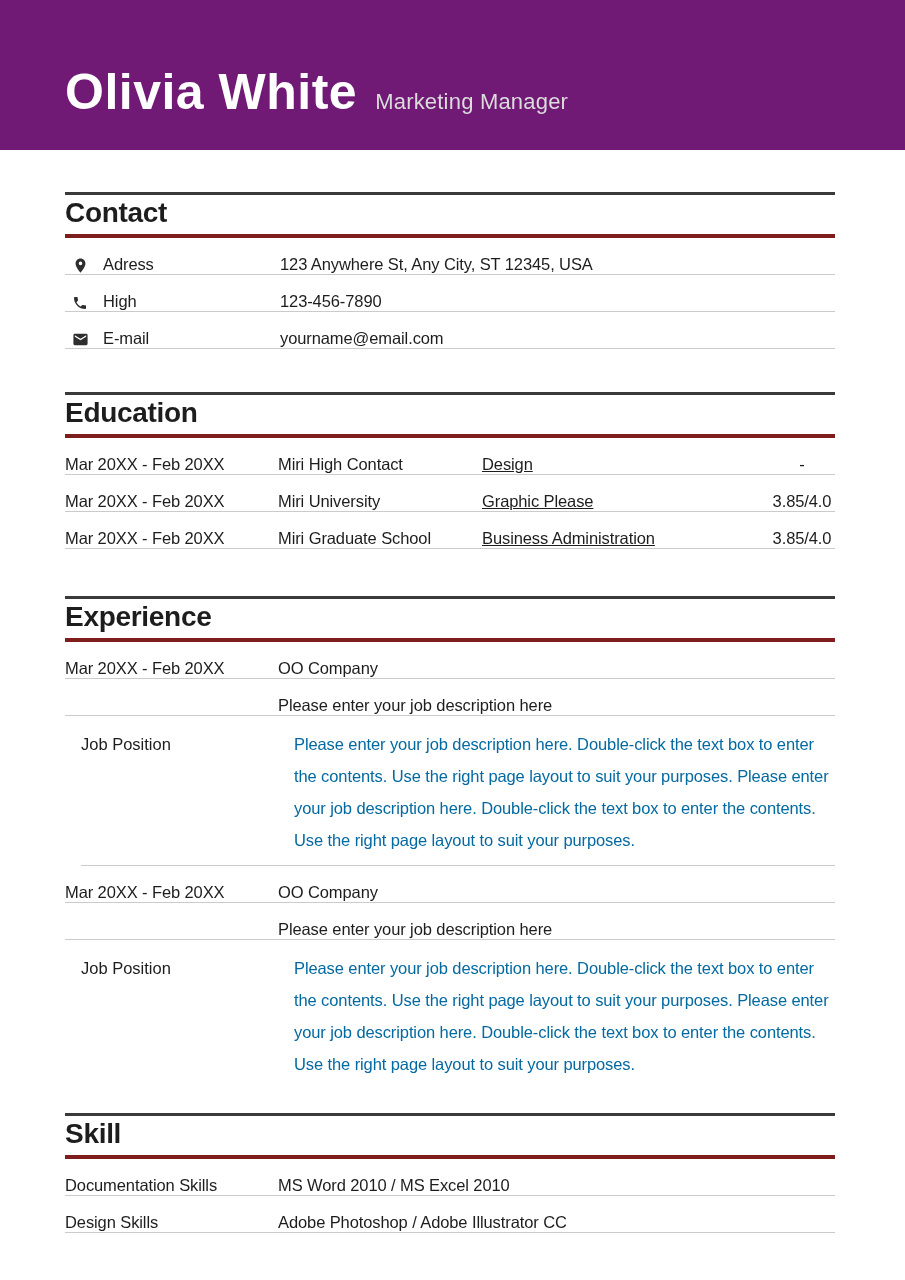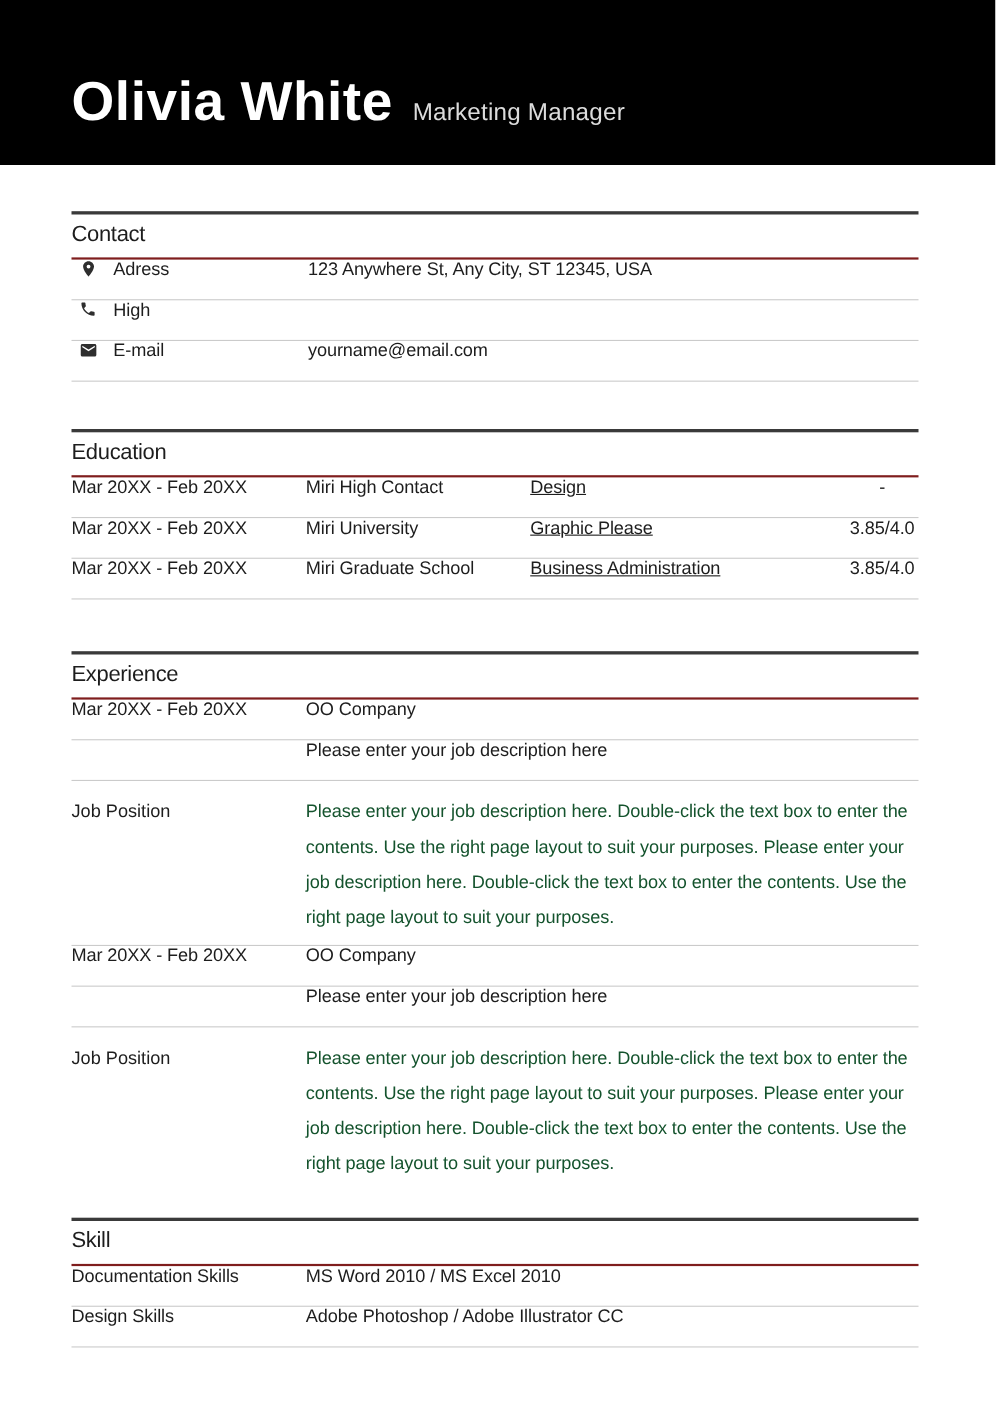--- a/index.html
+++ b/index.html
@@ -1,56 +1,56 @@
 <!DOCTYPE html>
 <html><head>
 <meta charset="utf-8">
 <style>
   * { margin:0; padding:0; box-sizing:border-box; }
   html,body { width:905px; height:1280px; background:#ffffff; overflow:hidden;
     font-family:"Liberation Sans", sans-serif; color:#1d1d1d; }
 
   
-  .header { height:150px; background:#000000; padding:67px 0 0 65px; line-height:50px; white-space:nowrap; }
+  .header { height:150px; background:#701a75; padding:67px 0 0 65px; line-height:50px; white-space:nowrap; }
   .person-name { display:inline; font-size:50px; font-weight:700; color:#ffffff; letter-spacing:0.5px; }
   .job-title { display:inline; font-size:22px; font-weight:400; color:#dcdcdc; margin-left:18px; letter-spacing:0.2px; }
 
   
   .page-body { padding:0 70px 0 65px; }
 
   
   .section { border-top:3px solid #3a3a3a; }
   .section-contact    { margin-top:42px; }
   .section-education  { margin-top:43px; }
   .section-experience { margin-top:47px; }
   .section-skill      { margin-top:24px; }
-  .section-title { font-size:20px; font-weight:400; letter-spacing:-0.3px;
-    padding:4px 0 7px; border-bottom:2px solid #7f1d1d; line-height:28px; }
+  .section-title { font-size:28px; font-weight:700; letter-spacing:-0.3px;
+    padding:4px 0 7px; border-bottom:4px solid #7f1d1d; line-height:28px; }
 
   
-  .row { display:flex; align-items:flex-start; height:37px; border-bottom:1px solid #cbcbcb; font-size:16.5px; letter-spacing:-0.1px; }
+  .row { display:flex; align-items:flex-end; height:37px; border-bottom:1px solid #cbcbcb; font-size:16.5px; letter-spacing:-0.1px; }
 
   
   .icon-cell { width:38px; padding-left:7px; display:flex; align-items:center; }
   .icon-cell svg { display:block; }
   .contact-label { width:177px; }
   .contact-value { flex:1; }
 
   
   .col-period { width:213px; }
   .col-school { width:204px; }
   .col-major  { flex:1;text-decoration:underline; }
   .col-gpa    { width:66px; text-align:center; }
 
   
   .col-wide { flex:1; }
-  .job-row { display:flex; border-bottom:1px solid #cbcbcb; padding:12px 0 9px; font-size:16.5px; }
+  .job-row { display:flex; border-bottom:1px solid #cbcbcb; padding:12px 0 9px; font-size:16.5px;margin-left:16px; }
   .job-row.last { border-bottom:none; }
   .job-pos-label { width:213px; line-height:32px; }
-  .job-desc { flex:1; line-height:32px; color:#14532d; letter-spacing:-0.1px; }
+  .job-desc { flex:1; line-height:32px; color:#0369a1; letter-spacing:-0.1px; }
 
   
   .skill-label { width:213px; }
   .skill-value { flex:1; }
 </style>
 </head>
 <body>
 
 <div class="header">
   <h1 class="person-name">Olivia White</h1><span class="job-title">Marketing Manager</span>
@@ -71,20 +71,21 @@
       <span class="contact-value">123 Anywhere St, Any City, ST 12345, USA</span>
     </div>
 
     <div class="row">
       <span class="icon-cell">
         <svg width="16" height="16" viewBox="0 0 24 24" fill="#2e2e2e">
             <path d="M6.62 10.79c1.44 2.83 3.76 5.14 6.59 6.59l2.2-2.21c.27-.27.67-.36 1.02-.24 1.12.37 2.33.57 3.57.57.55 0 1 .45 1 1V20c0 .55-.45 1-1 1-9.39 0-17-7.61-17-17 0-.55.45-1 1-1h3.5c.55 0 1 .45 1 1 0 1.25.2 2.45.57 3.57.11.35.03.74-.25 1.02l-2.2 2.2z"></path>
           </svg>
       </span>
       <span class="contact-label">High</span>
+      <span class="contact-value">123-456-7890</span>
     </div>
 
     <div class="row">
       <span class="icon-cell">
         <svg width="17" height="17" viewBox="0 0 24 24" fill="#2e2e2e">
             <path d="M20 4H4c-1.1 0-2 .9-2 2v12c0 1.1.9 2 2 2h16c1.1 0 2-.9 2-2V6c0-1.1-.9-2-2-2zm0 4l-8 5-8-5V6l8 5 8-5v2z"></path>
           </svg>
       </span>
       <span class="contact-label">E-mail</span>
       <span class="contact-value">yourname@email.com</span>

